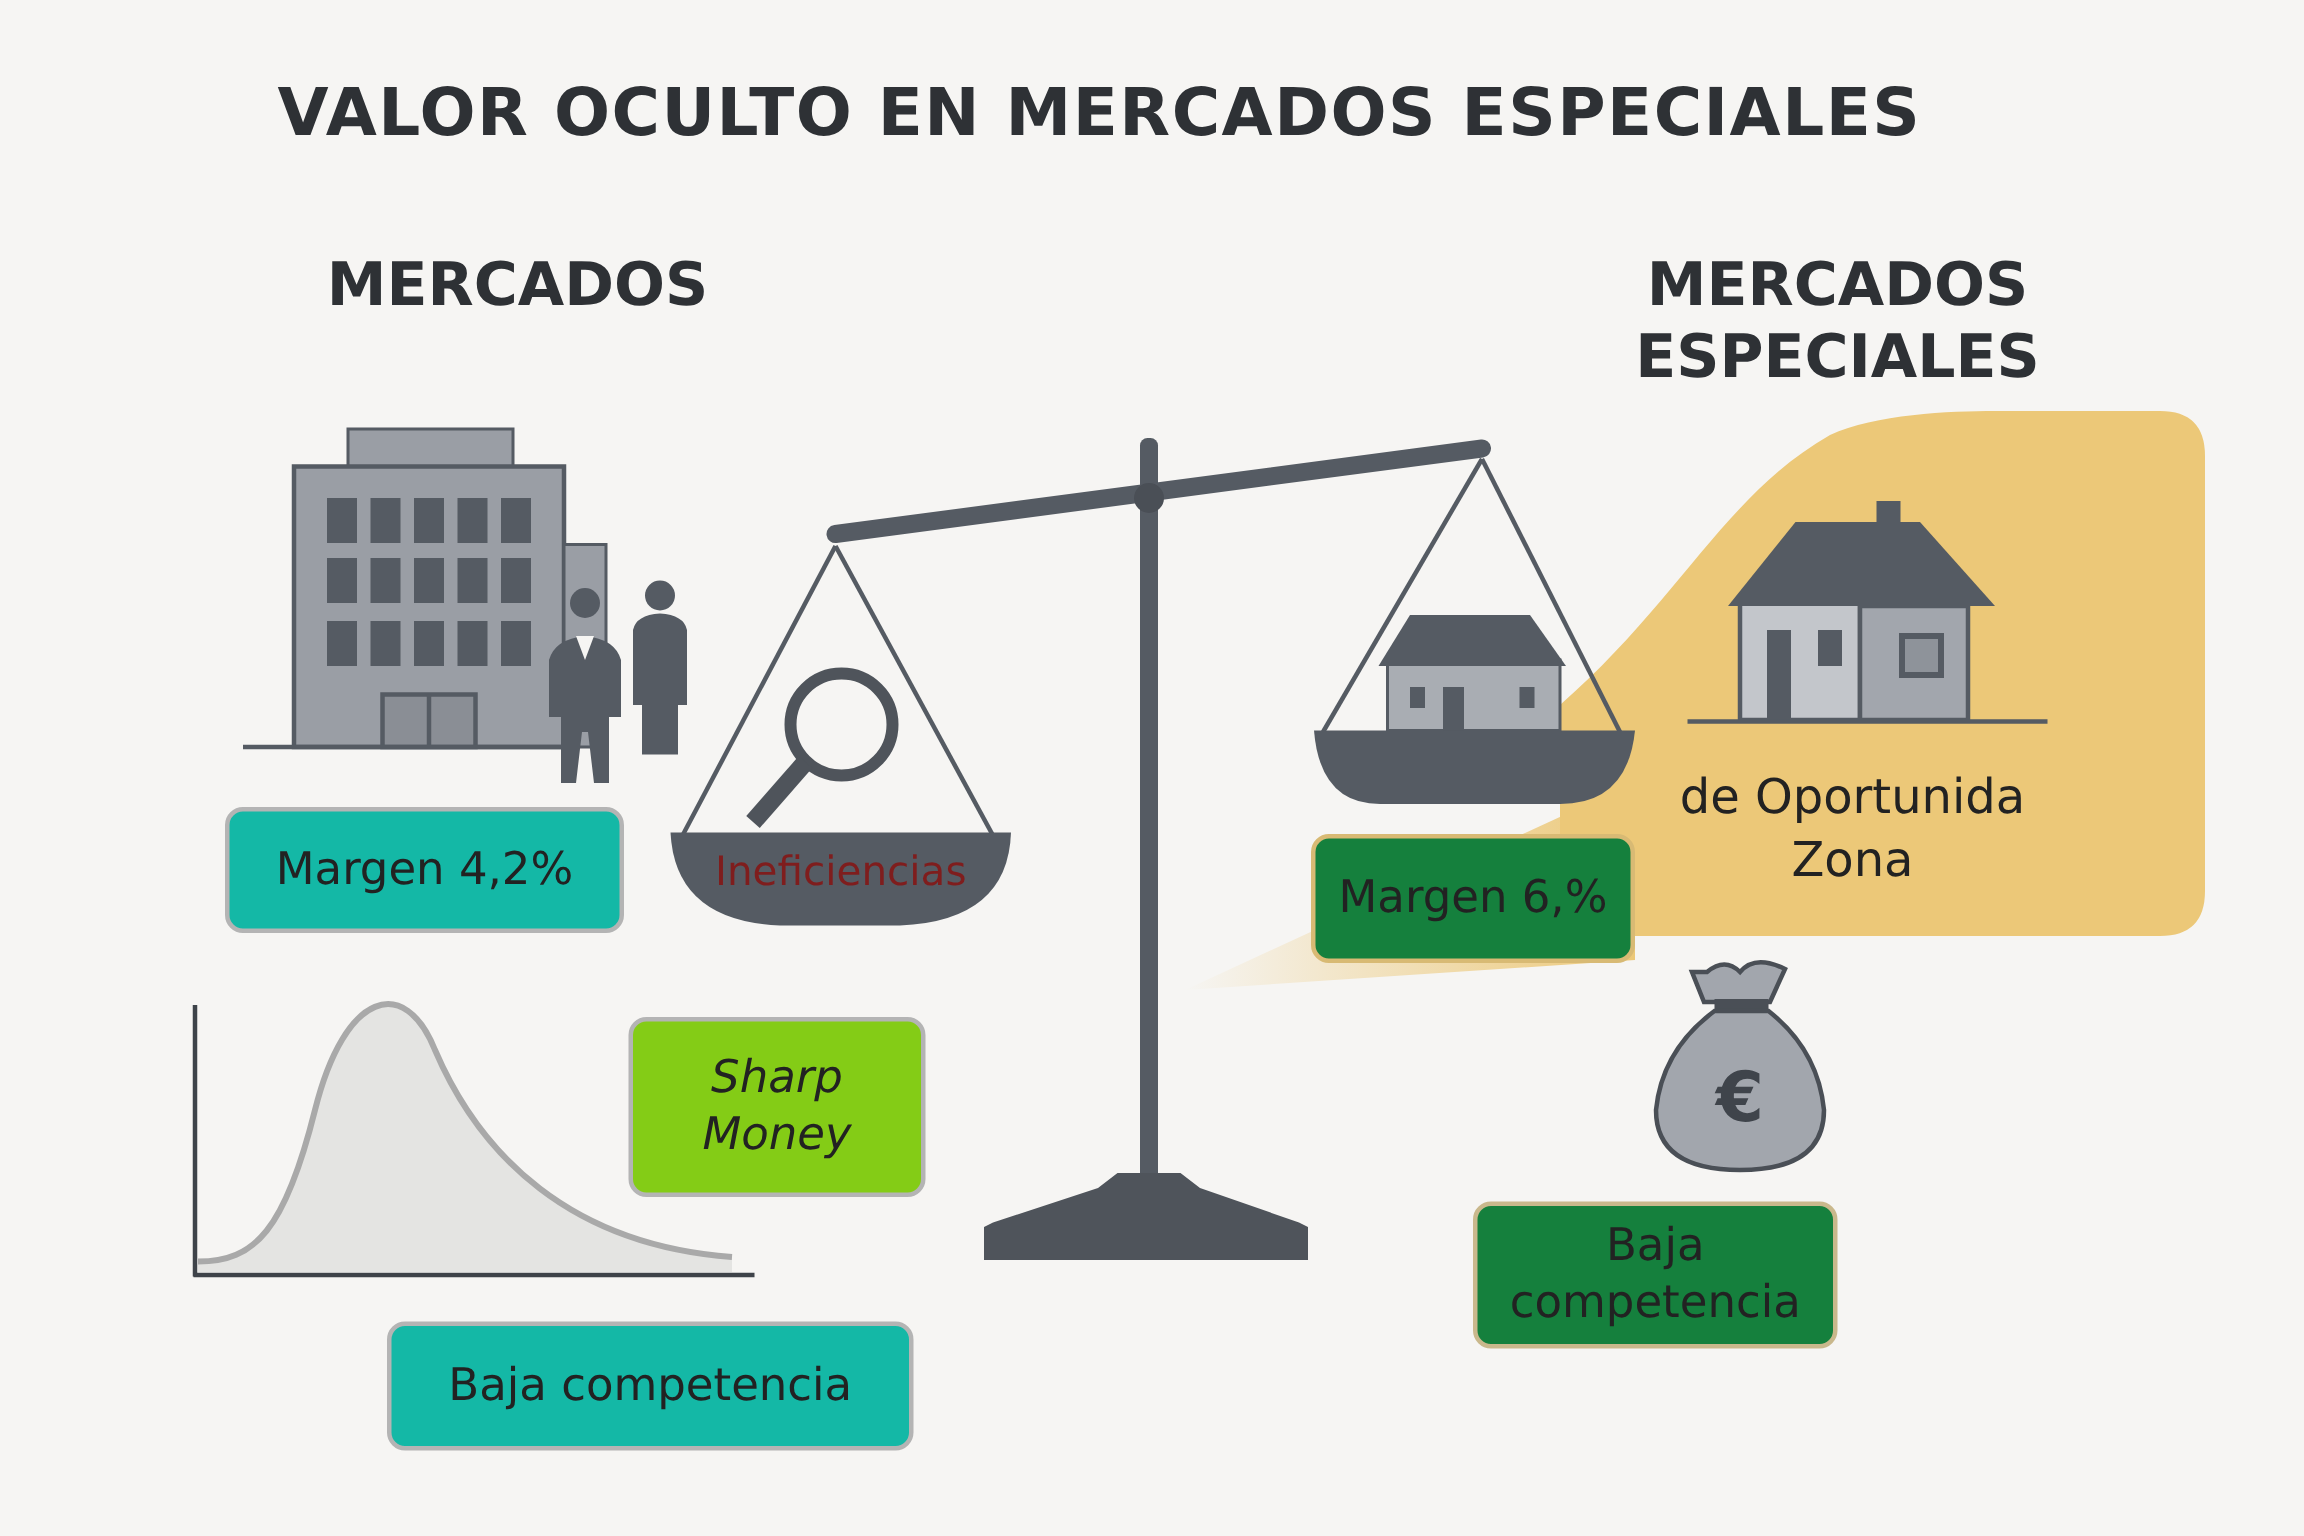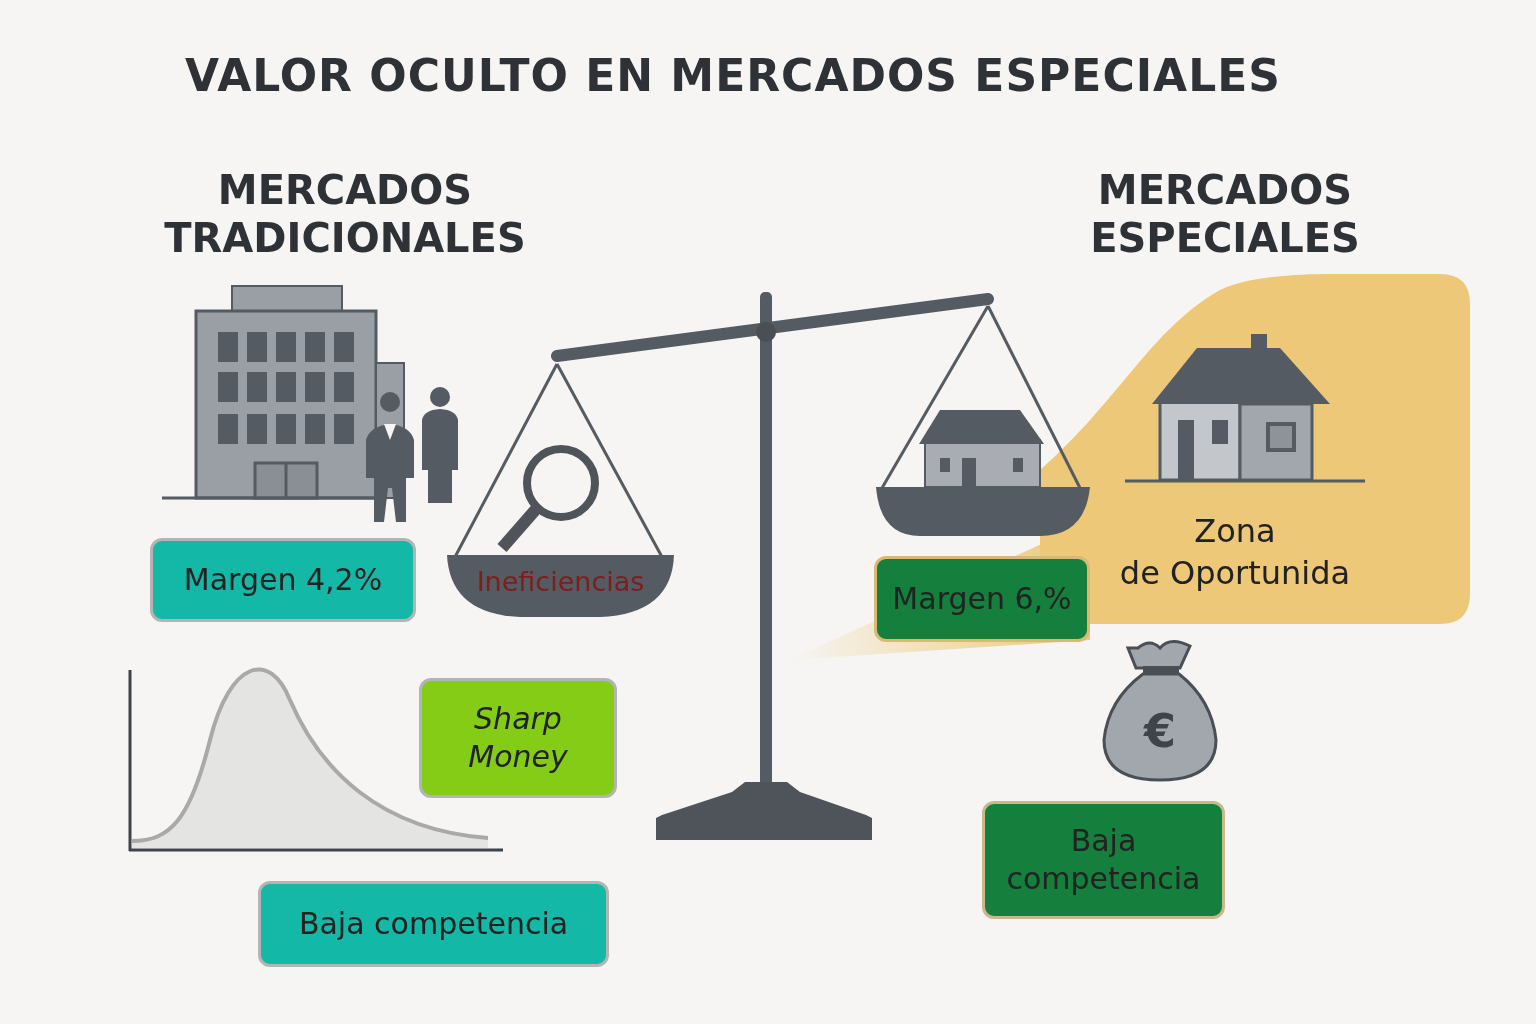--- a/index.html
+++ b/index.html
@@ -127,54 +127,53 @@
     <path d="M132,841 C170,841 190,820 210,740 C230,660 270,650 290,700 C320,770 380,830 488,838" fill="none" stroke="#a9a9a9" stroke-width="4"></path>
     <line x1="130" y1="670" x2="130" y2="851" stroke="#3e4349" stroke-width="3"></line>
     <line x1="129" y1="850" x2="503" y2="850" stroke="#3e4349" stroke-width="3"></line>
   </g>
 </svg>
 
 <div class="abs title">VALOR OCULTO EN MERCADOS ESPECIALES</div>
 
 <div class="abs heading" style="left:140px; top:166px; width:410px;">
   <div>MERCADOS</div>
-  <div>TRADICIONALES</div>
 </div>
 
 <div class="abs heading" style="left:1060px; top:166px; width:330px;">
   <div>MERCADOS</div>
   <div>ESPECIALES</div>
 </div>
 
 <div class="abs box gray t30" style="left:150px; top:538px; width:266px; height:84px;">
   <span>Margen 4,2%</span>
 </div>
 
 <div class="abs" style="left:447px; top:566px; width:227px; text-align:center; font-size:27px; color:#7f1d1d;">Ineficiencias</div>
 
 <div class="abs box yellow t30" style="left:874px; top:556px; width:216px; height:86px;">
   <span>Margen 6,%</span>
 </div>
 
 <div class="abs t30" style="left:1100px; top:510px; width:270px; text-align:center; font-size:32px; line-height:42px;">
+  <div>de Oportunida</div>
   <div>Zona</div>
-  <div>de Oportunida</div>
 </div>
 
 <div class="abs" style="left:1120px; top:704px; width:80px; text-align:center; font-size:46px; font-weight:bold; color:#3f444b;">€</div>
 
 <div class="abs box gray t30" style="left:419px; top:678px; width:198px; height:120px; font-style:italic; background:#84cc16;">
   <div>
     <div>Sharp</div>
     <div>Money</div>
   </div>
 </div>
 
 <div class="abs box gray t30" style="left:258px; top:881px; width:351px; height:86px;">
   <span>Baja competencia</span>
 </div>
 
-<div class="abs box yellow t30" style="left:982px; top:801px; width:243px; height:118px; border-color:#c9b88c;">
+<div class="abs box yellow t30" style="left:982px; top:801px; width:243px; height:98px; border-color:#c9b88c;">
   <div>
     <div>Baja</div>
     <div>competencia</div>
   </div>
 </div>
 
 </body></html>

